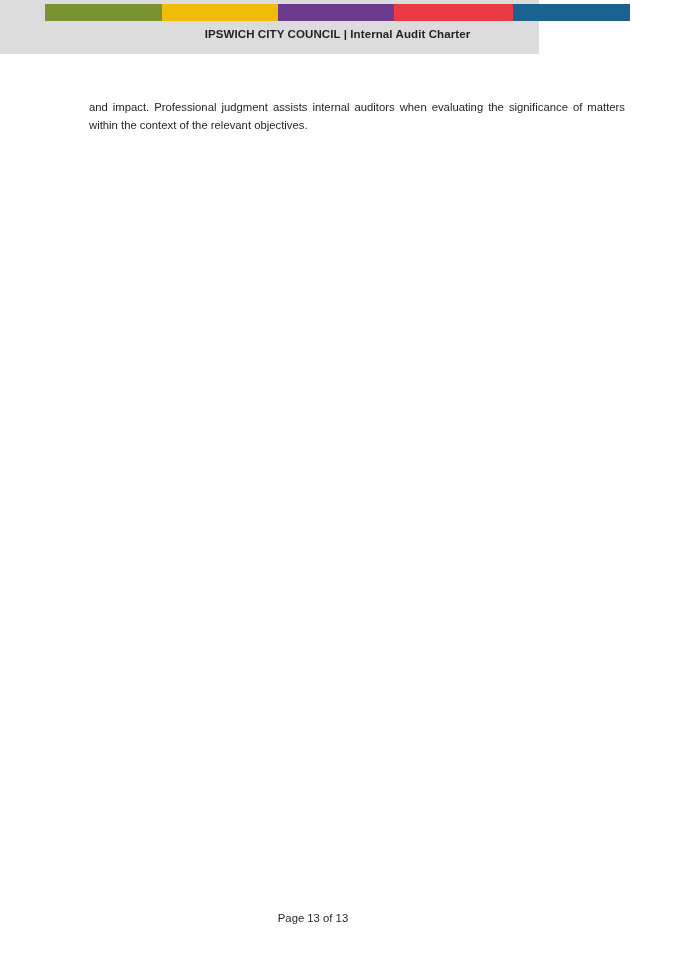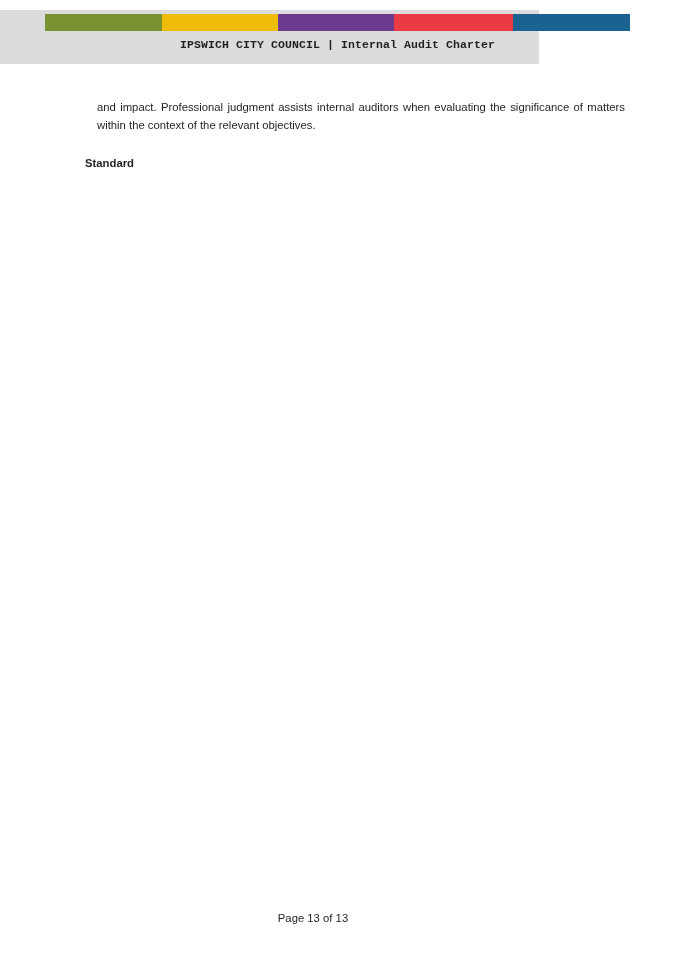--- a/index.html
+++ b/index.html
@@ -13,26 +13,25 @@
     font-family: "Liberation Sans", sans-serif;
     color: #231f20;
     overflow: hidden;
     position: relative;
   }
 
   
   .page-header {
     position: absolute;
     left: 0;
-    top: 10px;
+    top: 0;
     width: 539px;
     height: 54px;
     background: #dcdcdc;
     box-sizing: border-box;
-    font-family: Liberation Mono, monospace;
   }
   .color-bar {
     position: absolute;
     left: 45px;
     top: 4px;
     width: 585px;
     height: 17px;
     display: flex;
   }
   .color-bar .seg {
@@ -51,21 +50,21 @@
   }
 
   
   .content {
     position: absolute;
     left: 85px;
     top: 98px;
     width: 540px;
   }
   .para {
-    margin: 0 0 0px 12px;
+    margin: 0 0 0px 4px;
     font-size: 11.3px;
     line-height: 18.3px;
     text-align: justify;
     text-justify: inter-word;
     color: #231f20;
   }
   .heading {
     margin: 0;
     padding-top: 19px;
     padding-bottom: 0px;
@@ -106,20 +105,19 @@
     <div class="seg" style="width: 117px; background-color: rgb(26, 99, 144);"></div>
   </div>
 
   <div class="header-title">IPSWICH CITY COUNCIL | Internal Audit Charter</div>
 </div>
 
 <div class="content">
 
   <p class="para">and impact. Professional judgment assists internal auditors when evaluating the significance of matters within the context of the relevant objectives.</p>
 
-  <h3 class="heading">Standard</h3>
 
 
 </div>
 
 <div class="page-footer">
   <span class="footer-text">Page 13 of 13</span>
 </div>
 
 </body></html>

